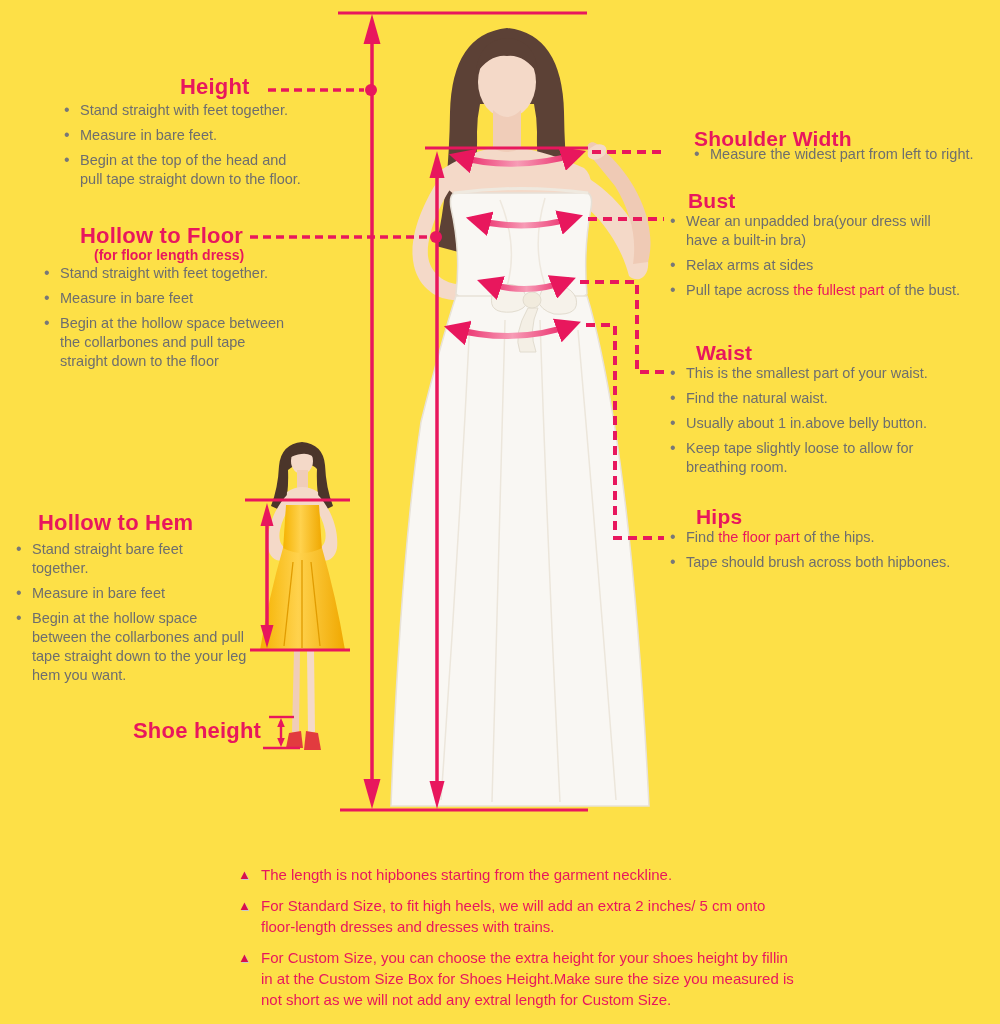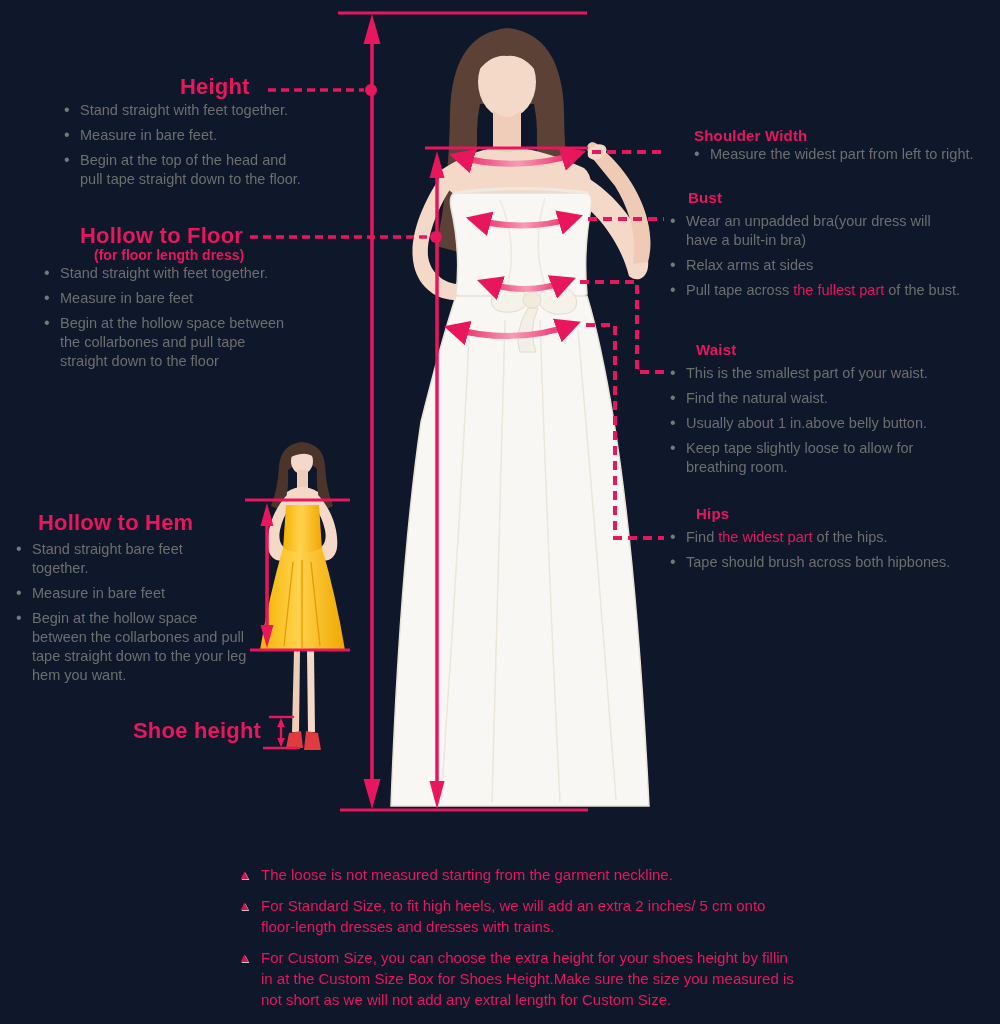--- a/index.html
+++ b/index.html
@@ -1,20 +1,20 @@
 <!DOCTYPE html>
 <html><head>
 <meta charset="utf-8">
 <style>
   html,body{margin:0;padding:0;background:#fff;}
-  .page{position:relative;width:1000px;height:1024px;background:#0f172a;overflow:hidden;
+  .page{position:relative;width:1000px;height:1024px;background:#fde047;overflow:hidden;
         font-family:"Liberation Sans",sans-serif;}
   .abs{position:absolute;}
   .title{font-weight:700;font-size:22px;color:#e8175d;white-space:nowrap;letter-spacing:.2px;}
-  .title.sm{font-size:15px;}
+  .title.sm{font-size:21px;}
   .subtitle{font-weight:700;font-size:14px;color:#e8175d;white-space:nowrap;}
   ul.blist{list-style:none;margin:0;padding:0;color:#6e6e6e;font-size:14.5px;line-height:19px;}
   ul.blist li{position:relative;padding-left:18px;margin-bottom:6px;white-space:pre-line;}
   ul.blist li::before{content:"\2022";position:absolute;left:2px;top:-1px;color:#787878;font-size:16px;}
   .hl{color:#e8175d;}
   .notes{width:560px;}
   .note{display:flex;align-items:flex-start;color:#e8175d;font-size:15px;line-height:21px;
         margin-bottom:10px;white-space:pre-line;}
   .tri{flex:0 0 auto;width:15px;margin-right:8px;font-size:13px;line-height:21px;color:#d8104e;
        text-shadow:1px 1px 0 #c9c9c9;}
@@ -181,28 +181,28 @@
   <ul class="abs blist" style="left:668px;top:364px;width:322px;">
     <li>This is the smallest part of your waist.</li>
     <li>Find the natural waist.</li>
     <li>Usually about 1 in.above belly button.</li>
     <li>Keep tape slightly loose to allow for
 breathing room.</li>
   </ul>
 
   <div class="abs title sm" style="left:696px;top:505px;">Hips</div>
   <ul class="abs blist" style="left:668px;top:528px;width:322px;">
-    <li><span>Find </span><span class="hl">the widest part</span><span> of the hips.</span></li>
+    <li><span>Find </span><span class="hl">the floor part</span><span> of the hips.</span></li>
     <li>Tape should brush across both hipbones.</li>
   </ul>
 
   <div class="abs notes" style="left:238px;top:864px;">
     <div class="note">
       <span class="tri">▲</span>
-      <span>The loose is not measured starting from the garment neckline.</span>
+      <span>The length is not hipbones starting from the garment neckline.</span>
     </div>
     <div class="note">
       <span class="tri">▲</span>
       <span>For Standard Size, to fit high heels, we will add an extra 2 inches/ 5  cm onto
 floor-length dresses and dresses with trains.</span>
     </div>
     <div class="note">
       <span class="tri">▲</span>
       <span>For Custom Size, you can choose the extra height for your shoes height by fillin
 in at the Custom Size Box for Shoes Height.Make sure the size you measured is

